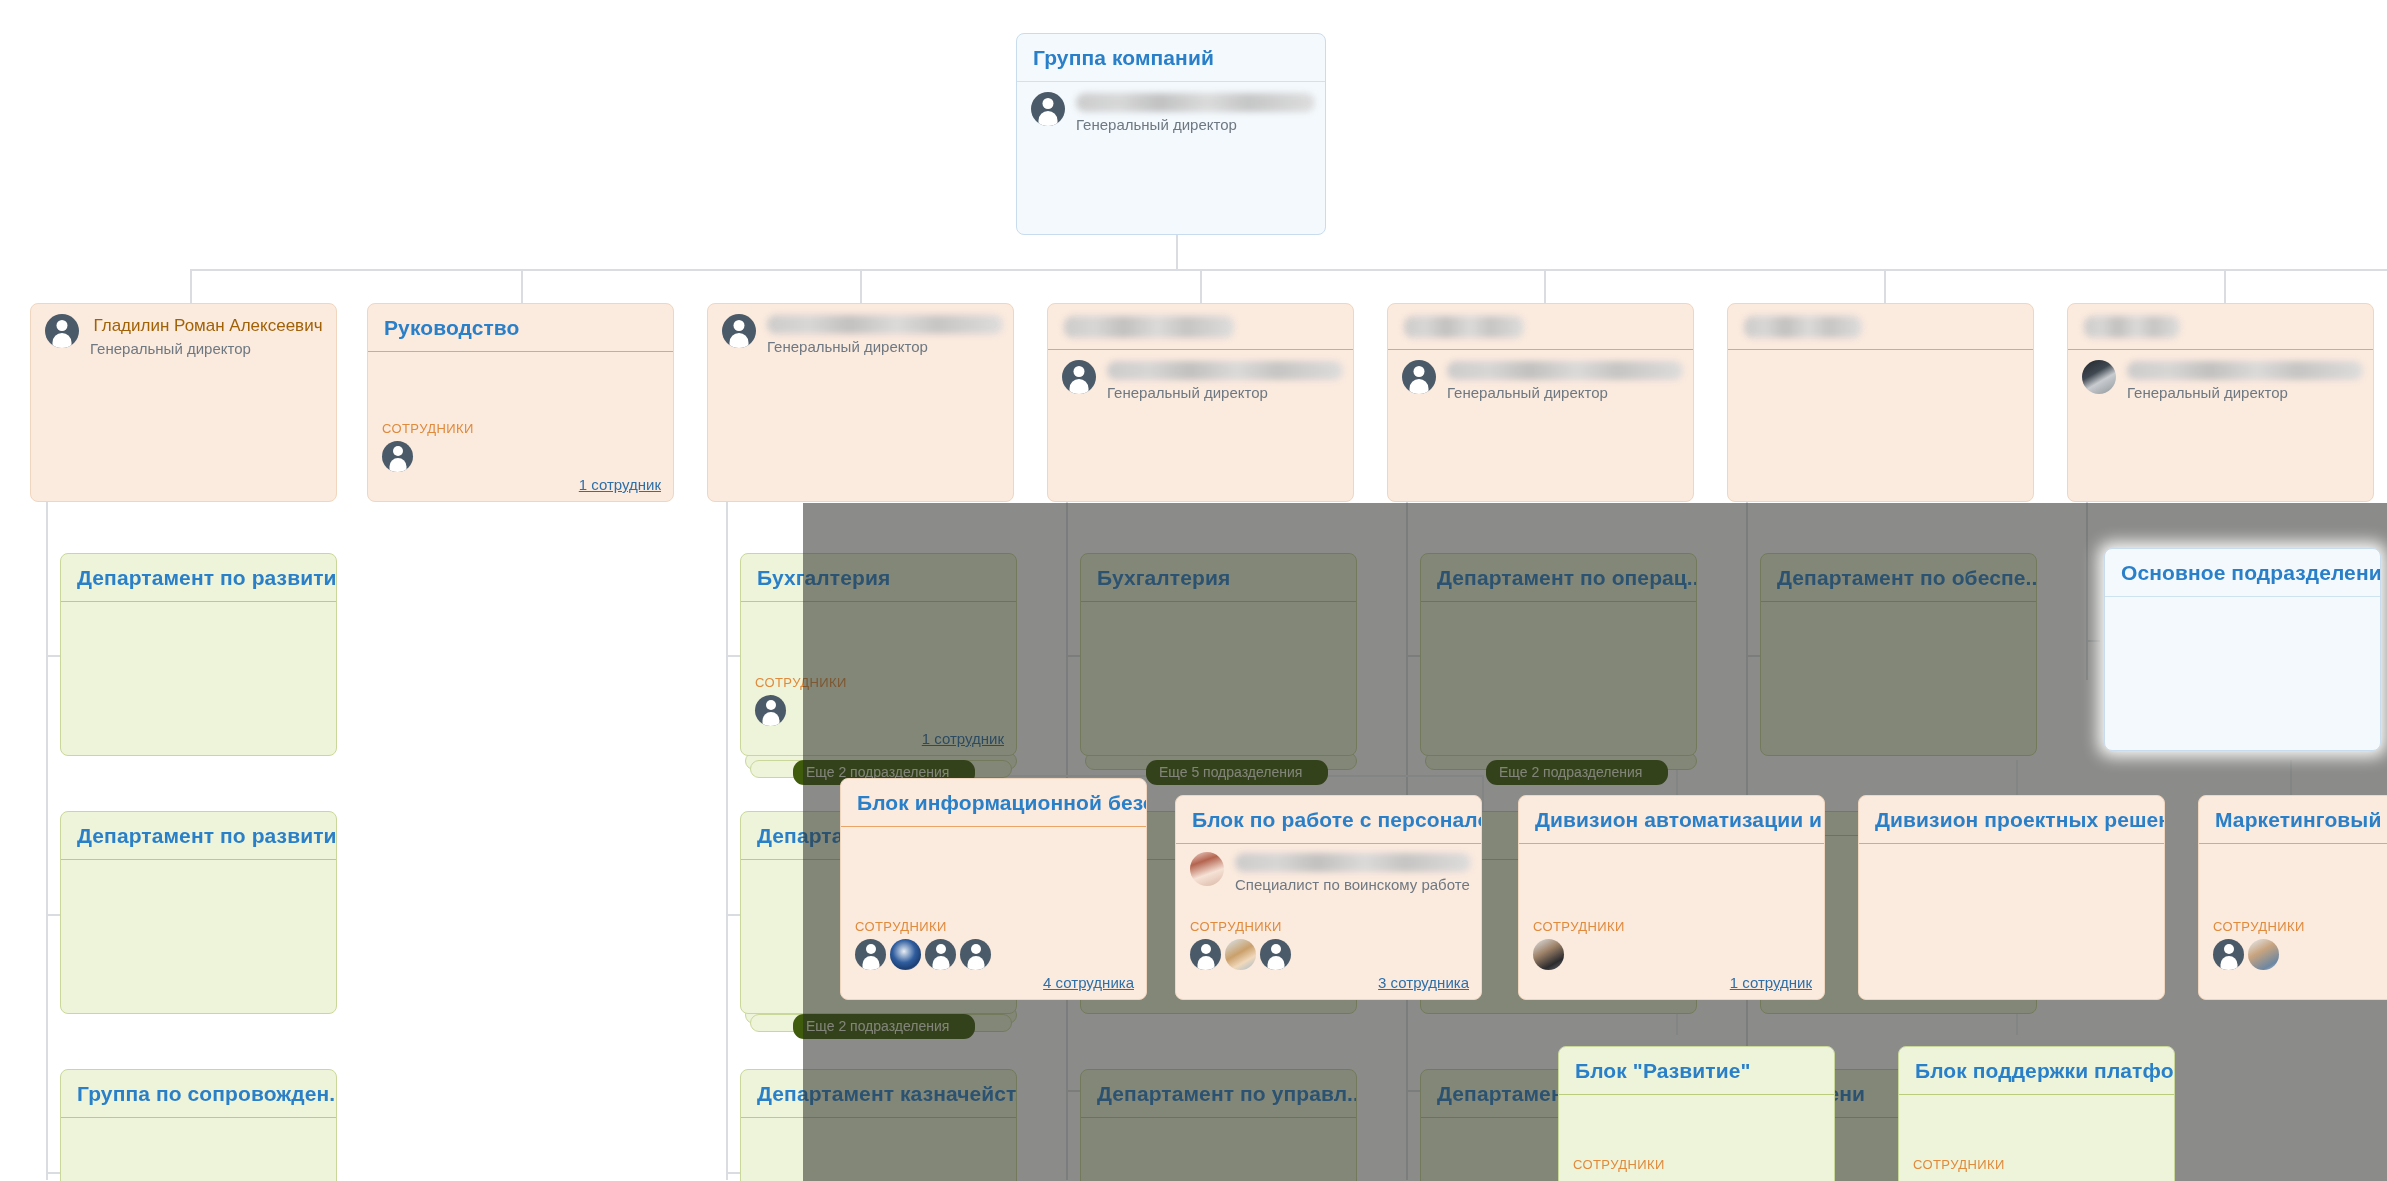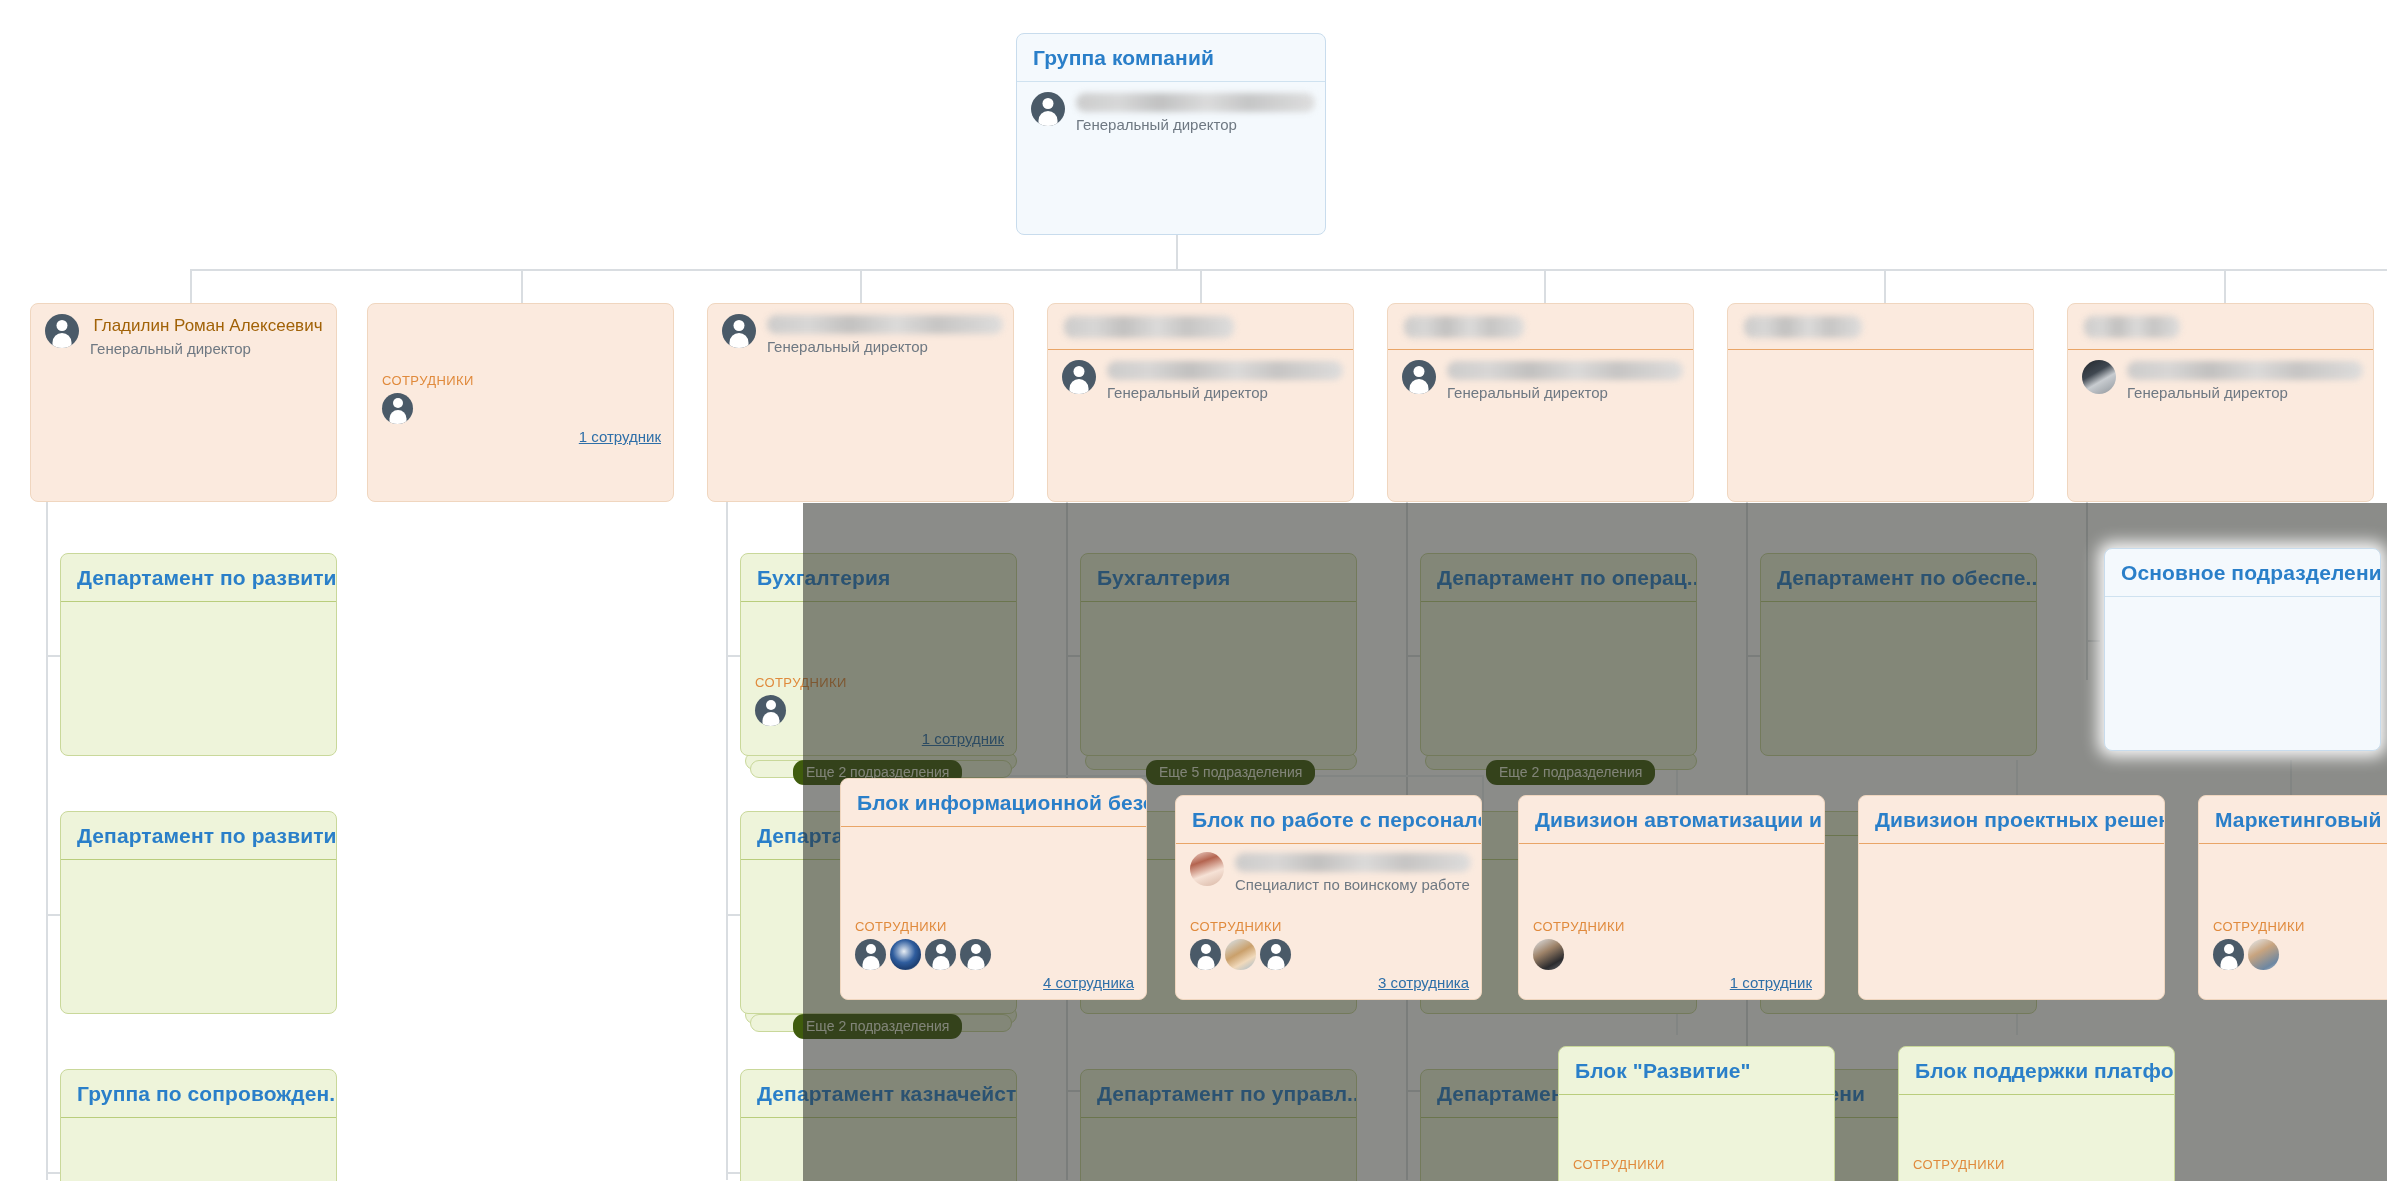--- a/index.html
+++ b/index.html
@@ -83,21 +83,21 @@
   .emprow{display:flex;gap:4px;}
   .emprow .avatar{width:31px;height:31px;flex:0 0 31px;}
   .emprow .avatar::before{top:5px;width:10px;height:10px;}
   .emprow .avatar::after{top:17px;width:17px;height:14px;}
   .emplink{text-align:right;font-size:15px;color:#2e6fa8;text-decoration:underline;margin-top:4px;}
 
   
   .morebadge{
     position:absolute;
     background:#3f5c0d;color:#e9edda;
-    font-size:14px;border-radius:11px;padding:4px 13px 5px 13px;
+    font-size:14px;border-radius:11px;padding:4px 26px 5px 13px;
     white-space:nowrap;
   }
   
   .shelf{position:absolute;border:1px solid #c9d89a;background:#eef4da;border-radius:9px;height:16px;}
 
   
   .scrim{position:absolute;background:rgba(44,46,40,.55);pointer-events:none;}
 
   
   .above{z-index:40;}
@@ -178,20 +178,21 @@
         <div class="avatar"></div>
         <div class="pmeta">
           <div class="pname">Гладилин Роман Алексеевич</div>
           <div class="ptitle">Генеральный директор</div>
         </div>
       </div>
     </div>
   </div>
 
   <div class="card peach under" style="left:367px;top:303px;width:307px;height:199px;">
+    <div class="hd">Руководство</div>
     <div class="bd">
       <div class="emps">
         <div class="emplabel">СОТРУДНИКИ</div>
         <div class="emprow">
           <div class="avatar"></div>
         </div>
         <div class="emplink">1 сотрудник</div>
       </div>
     </div>
   </div>

